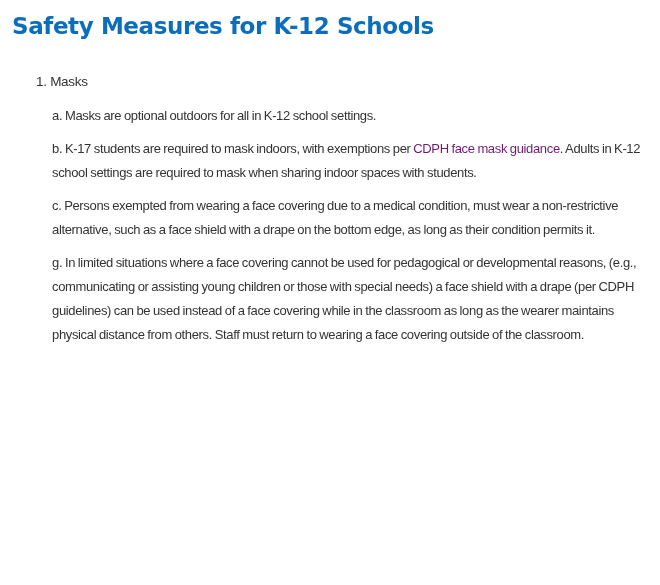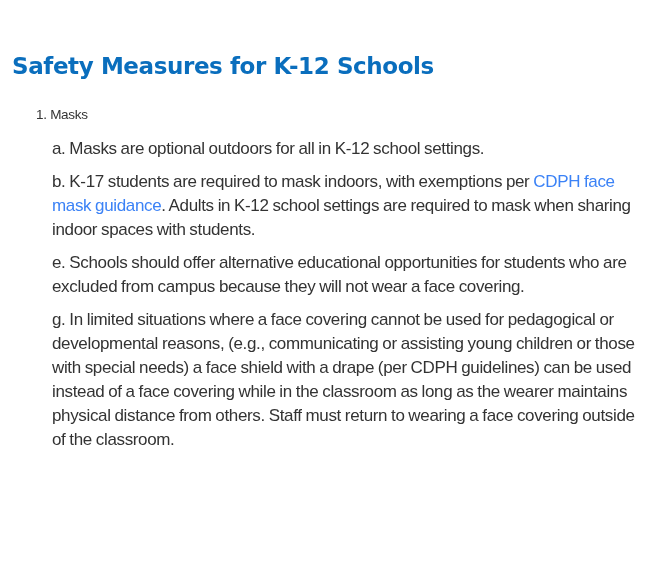--- a/index.html
+++ b/index.html
@@ -27,55 +27,55 @@
       letter-spacing: -0.4px;
       color: #0a6ebd;
       line-height: 32px;
       height: 40px;
     }
     .outer-item {
       padding-left: 24px;
       font-size: 13.5px;
       line-height: 24px;
       letter-spacing: -0.3px;
-      margin-top: 13px;
+      margin-top: 20px;
     }
     .sublist {
       padding-left: 16px;
       padding-right: 10px;
       margin-top: 10px;
     }
     .para {
-      font-size: 17px;
+      font-size: 13px;
       line-height: 24px;
       letter-spacing: -0.35px;
       margin: 0 0 9px 0;
       word-spacing: -0.5px;
     }
     .para a {
       color: #1a7ac4;
       text-decoration: none;
     }
   </style>
 </head>
 <body>
 
 <div class="page">
-  <h1 class="title" style="color: rgb(10, 110, 189); margin-top: 40px;">Safety Measures for K-12 Schools</h1>
+  <h1 class="title" style="color: rgb(10, 110, 189);">Safety Measures for K-12 Schools</h1>
 
   <div class="outer-item">
     <span>1.</span>
     <span>Masks</span>
 
     <div class="sublist">
       <p class="para">a. Masks are optional outdoors for all in K-12 school settings.</p>
 
-      <p class="para"><span>b. K-17 students are required to mask indoors, with exemptions per </span><a href="#" style="color: #3b82f6;">CDPH face mask guidance</a><span>.  Adults in K-12 school settings are required to mask when sharing indoor spaces with students.</span></p>
+      <p class="para"><span>b. K-17 students are required to mask indoors, with exemptions per </span><a href="#" style="color: #701a75;">CDPH face mask guidance</a><span>.  Adults in K-12 school settings are required to mask when sharing indoor spaces with students.</span></p>
+
+      <p class="para">c. Persons exempted from wearing a face covering due to a medical condition, must wear a non-restrictive alternative, such as a face shield with a drape on the bottom edge, as long as their condition permits it.</p>
 
 
-
-      <p class="para">e. Schools should offer alternative educational opportunities for students who are excluded from campus because they will not wear a face covering.</p>
 
 
       <p class="para">g. In limited situations where a face covering cannot be used for pedagogical or developmental reasons, (e.g., communicating or assisting young children or those with special needs) a face shield with a drape (per CDPH guidelines) can be used instead of a face covering while in the classroom as long as the wearer maintains physical distance from others. Staff must return to wearing a face covering outside of the classroom.</p>
     </div>
   </div>
 </div>
 
 </body></html>

